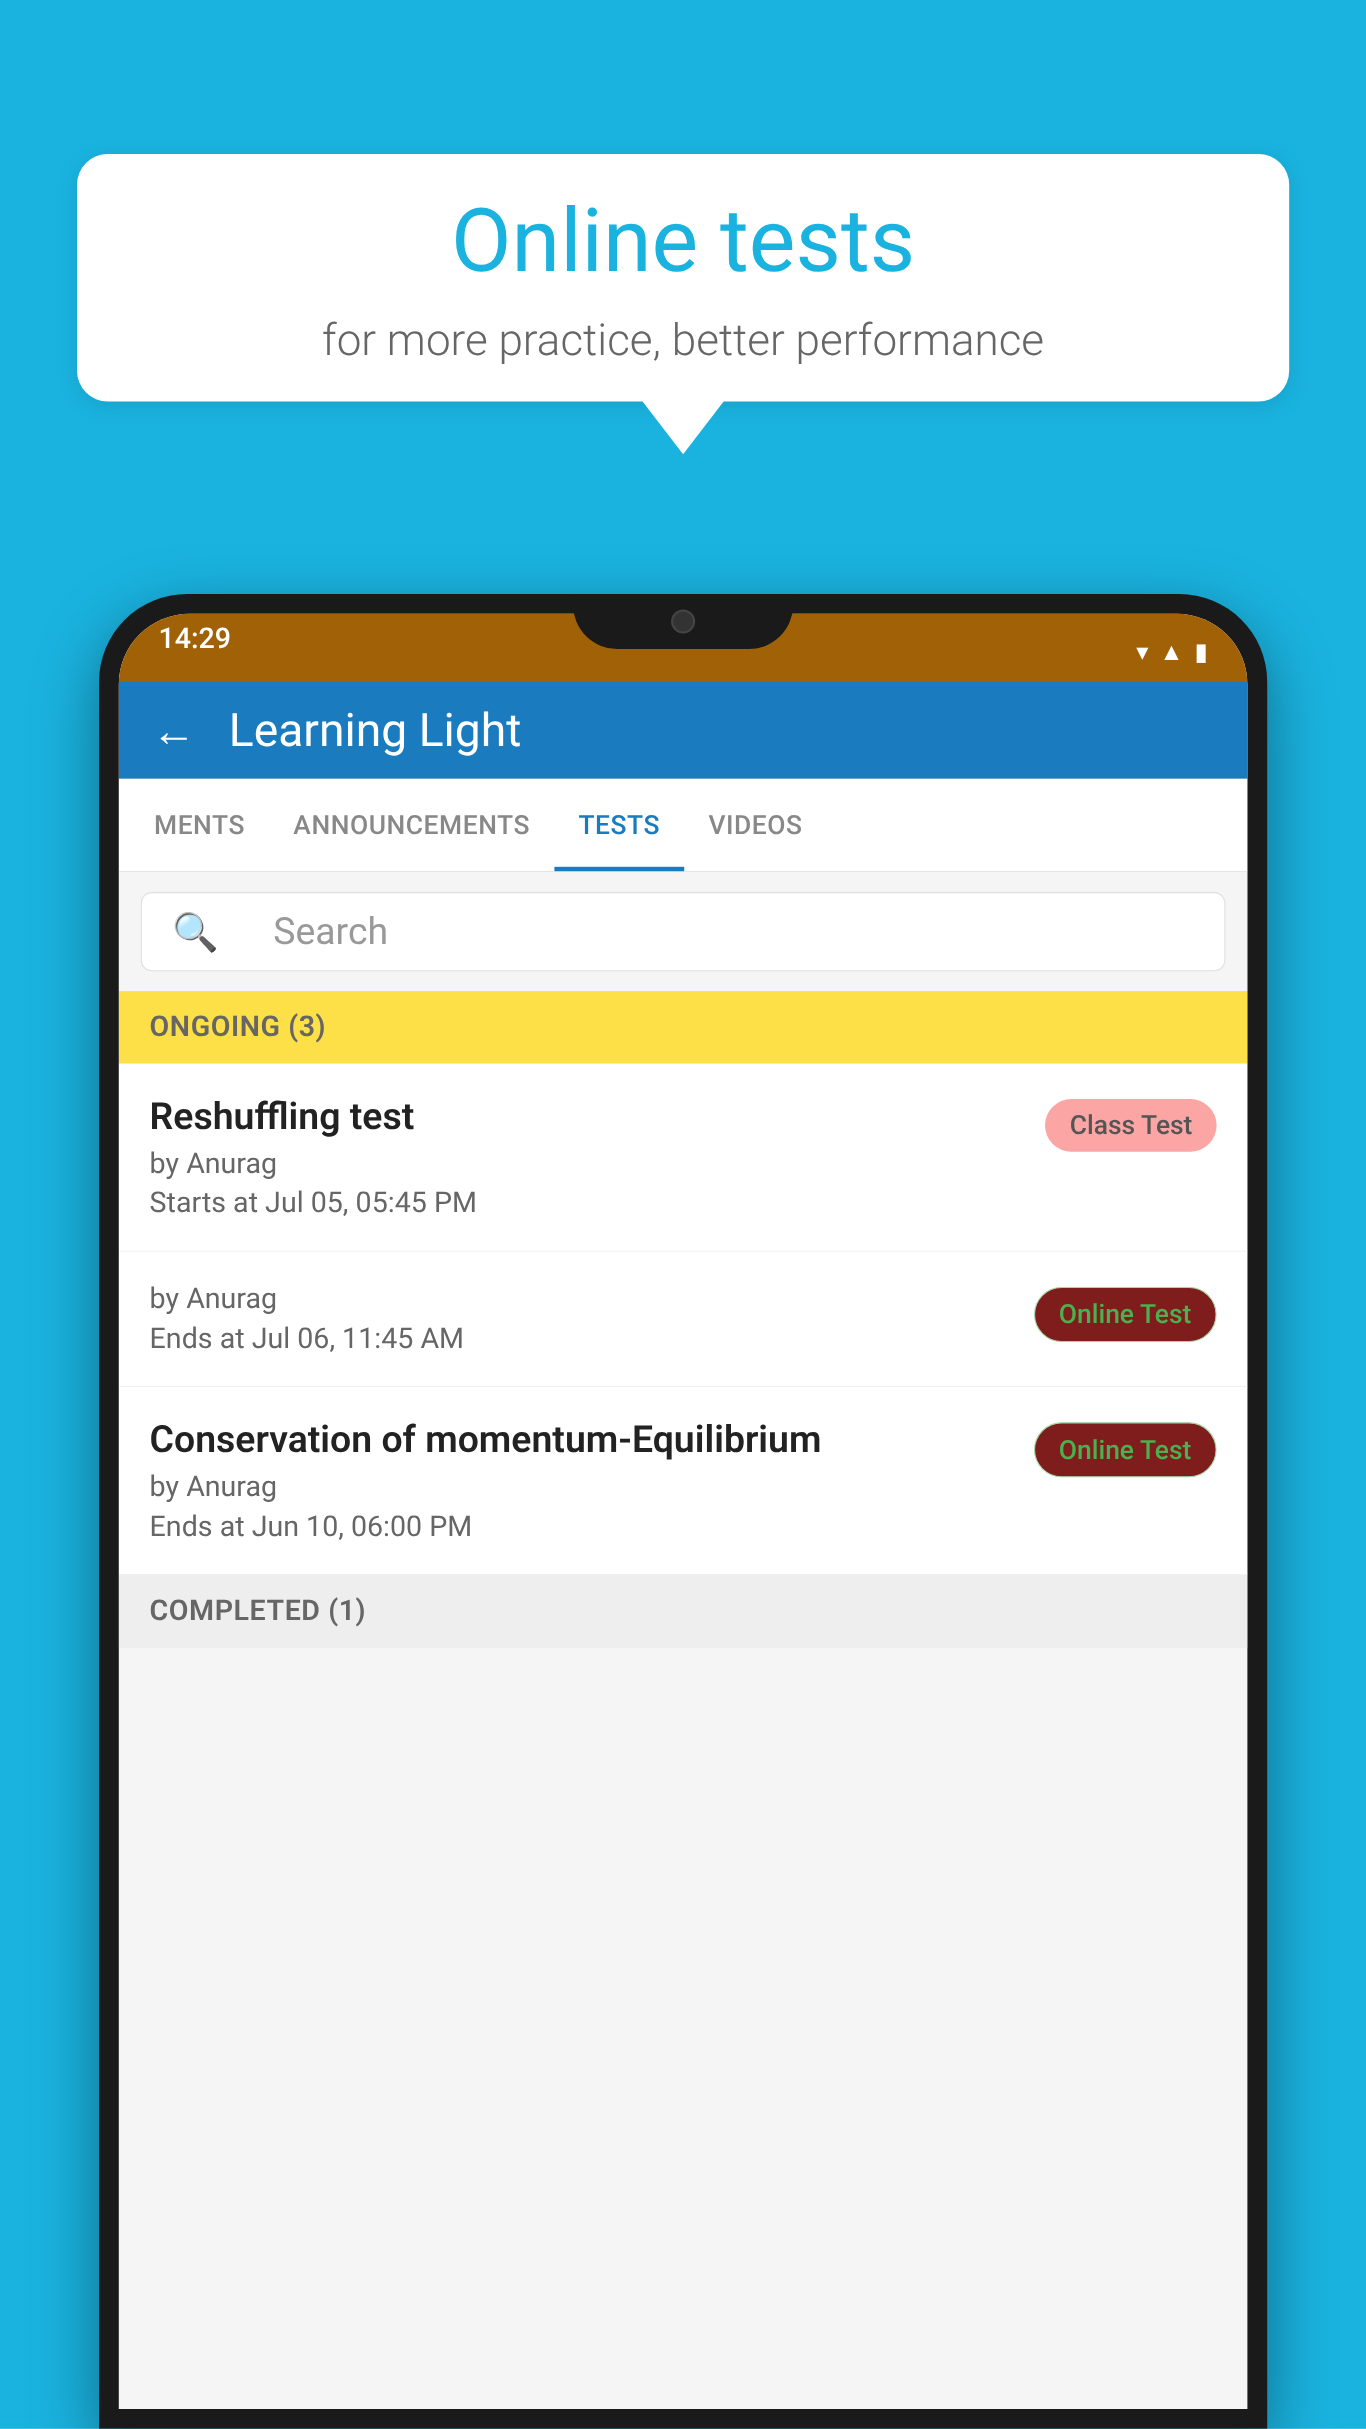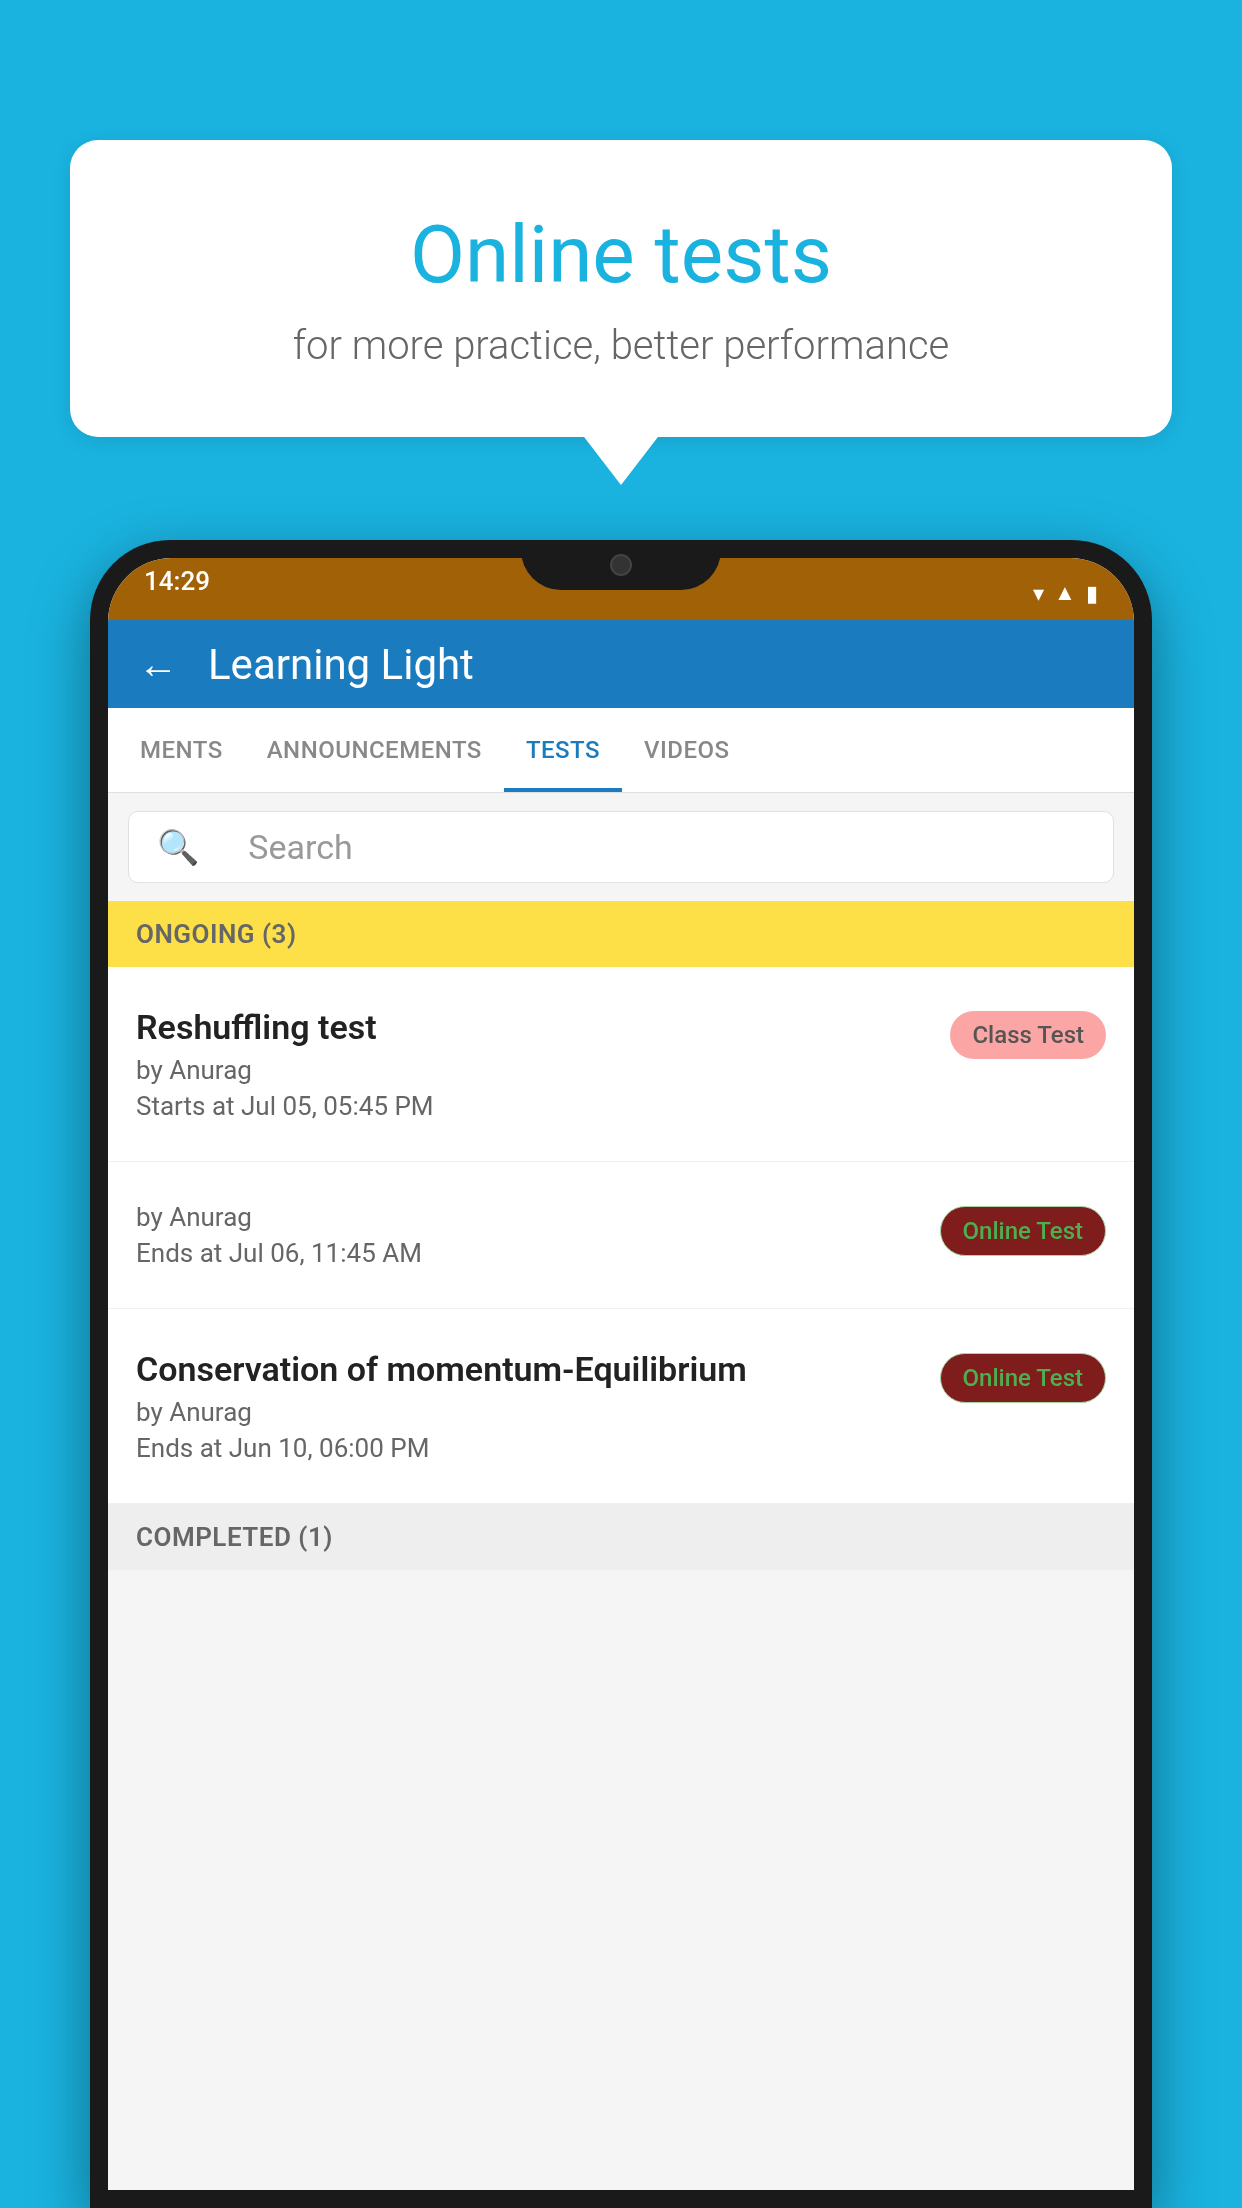--- a/index.html
+++ b/index.html
@@ -15,21 +15,21 @@
     
     .speech-bubble-container {
       position: absolute;
       top: 140px;
       left: 70px;
       right: 70px;
     }
     .speech-bubble {
       background: white;
       border-radius: 28px;
-      padding: 68px 80px;
+      padding: 32px 80px;
       text-align: center;
       box-shadow: 0 4px 20px rgba(0,0,0,0.1);
       position: relative;
     }
     .speech-bubble::after {
       content: '';
       position: absolute;
       bottom: -48px;
       left: 50%;
       transform: translateX(-50%);
@@ -199,21 +199,21 @@
       padding: 18px 28px;
       font-size: 26px;
       font-weight: 600;
       color: #666;
       letter-spacing: 0.5px;
     }
 
     
     .test-item {
       background: white;
-      padding: 40px 28px;
+      padding: 28px 28px;
       border-bottom: 1px solid #f0f0f0;
       display: flex;
       align-items: flex-start;
       justify-content: space-between;
     }
     .test-item-content {
       flex: 1;
       padding-right: 20px;
     }
     .test-title {

